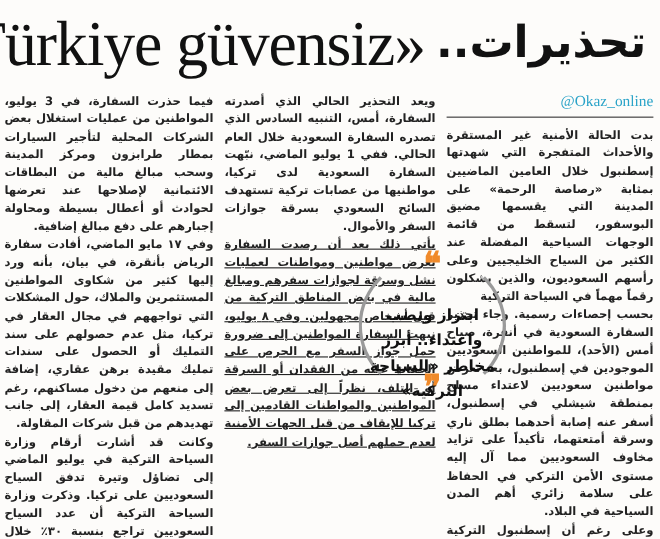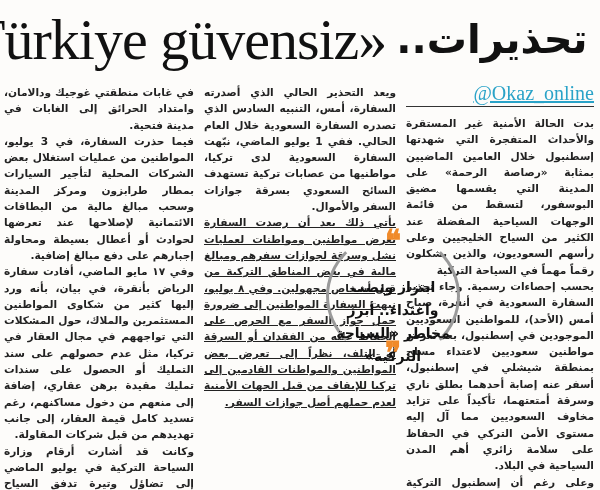--- a/index.html
+++ b/index.html
@@ -27,23 +27,22 @@
   .col p { margin:0; }
   .col1 { right:6px; width:188px; }
   .col2 { right:204px; width:192px; }
   .col3 { right:406px; width:190px; }
   .byline {
     direction:rtl; display:flex; gap:6px; align-items:center;
     border-bottom:1px solid #333; padding-bottom:4px; margin-bottom:8px; height:18px;
   }
   .byline .src { font-weight:bold; font-size:11px; color:#111; }
   .byline .handle {
-    font-family:"Liberation Serif", serif; font-weight:normal; font-size:20px; color:#2aa3c8;
+    font-family:"Liberation Serif", serif; font-weight:normal; font-size:14px; color:#2aa3c8;
     direction:ltr;
-    text-decoration:underline;
   }
   .wrap-left { margin-left:66px; }
   .wrap-right { margin-right:56px;text-decoration:underline; }
   .pullquote {
     position:absolute; left:318px; top:232px; width:150px; height:128px;
     text-align:center; direction:rtl;
   }
   .pullquote .arc {
     position:absolute; left:8px; top:0; width:134px; height:128px;
     border:3px solid #9a9a9a; border-radius:50%;
@@ -78,21 +77,20 @@
   <p>وعلى رغم أن إسطنبول التركية ظلت في الأعوام الأخيرة وجهة سياحية للسعوديين، إلا أن حوادث الاعتداء على السياح وارتفاع حالات النشل والتحايل، عجلت في عزوف كثير من السياح السعوديين من قصد المدينة التركية الأكبر. ودعت</p>
 </div>
 
 <div class="col col2">
   <p>ويعد التحذير الحالي الذي أصدرته السفارة، أمس، التنبيه السادس الذي تصدره السفارة السعودية خلال العام الحالي. ففي 1 يوليو الماضي، نبّهت السفارة السعودية لدى تركيا، مواطنيها من عصابات تركية تستهدف السائح السعودي بسرقة جوازات السفر والأموال.</p>
   <p class="wrap-right">يأتي ذلك بعد أن رصدت السفارة تعرض مواطنين ومواطنات لعمليات نشل وسرقة لجوازات سفرهم ومبالغ مالية في بعض المناطق التركية من قبل أشخاص مجهولين. وفي ٨ يوليو، نبهت السفارة المواطنين إلى ضرورة حمل جواز السفر مع الحرص على الحفاظ عليه من الفقدان أو السرقة أو التلف، نظراً إلى تعرض بعض المواطنين والمواطنات القادمين إلى تركيا للإيقاف من قبل الجهات الأمنية لعدم حملهم أصل جوازات السفر.</p>
 
 </div>
 
 <div class="col col3">
-  <p>في غابات منطقتي غوجيك ودالامان، وامتداد الحرائق إلى الغابات في مدينة فتحية.</p>
   <p>فيما حذرت السفارة، في 3 يوليو، المواطنين من عمليات استغلال بعض الشركات المحلية لتأجير السيارات بمطار طرابزون ومركز المدينة وسحب مبالغ مالية من البطاقات الائتمانية لإصلاحها عند تعرضها لحوادث أو أعطال بسيطة ومحاولة إجبارهم على دفع مبالغ إضافية.</p>
   <p>وفي ١٧ مايو الماضي، أفادت سفارة الرياض بأنقرة، في بيان، بأنه ورد إليها كثير من شكاوى المواطنين المستثمرين والملاك، حول المشكلات التي تواجههم في مجال العقار في تركيا، مثل عدم حصولهم على سند التمليك أو الحصول على سندات تمليك مقيدة برهن عقاري، إضافة إلى منعهم من دخول مساكنهم، رغم تسديد كامل قيمة العقار، إلى جانب تهديدهم من قبل شركات المقاولة.</p>
   <p>وكانت قد أشارت أرقام وزارة السياحة التركية في يوليو الماضي إلى تضاؤل وتيرة تدفق السياح السعوديين على تركيا. وذكرت وزارة السياحة التركية أن عدد السياح السعوديين تراجع بنسبة ٣٠٪ خلال الأشهر الخمسة الأولى من ٢٠١٩، مقارنة بالفترة نفسها من العام الماضي. وأشارت وكالة فرانس برس إلى أن مقاطعة السعوديين لا تشمل السياحة في تركيا فحسب، بل أضحت تطاول السلع الغذائية والاستهلاكية.</p>
 </div>
 
 <div class="pullquote">
   <div class="arc"></div>
   <div class="q-open">❝</div>
   <div class="qtext">ابتزاز ونصب واعتداء.. أبرز مخاطر «السياحة التركية»</div>
   <div class="q-close">❞</div>

